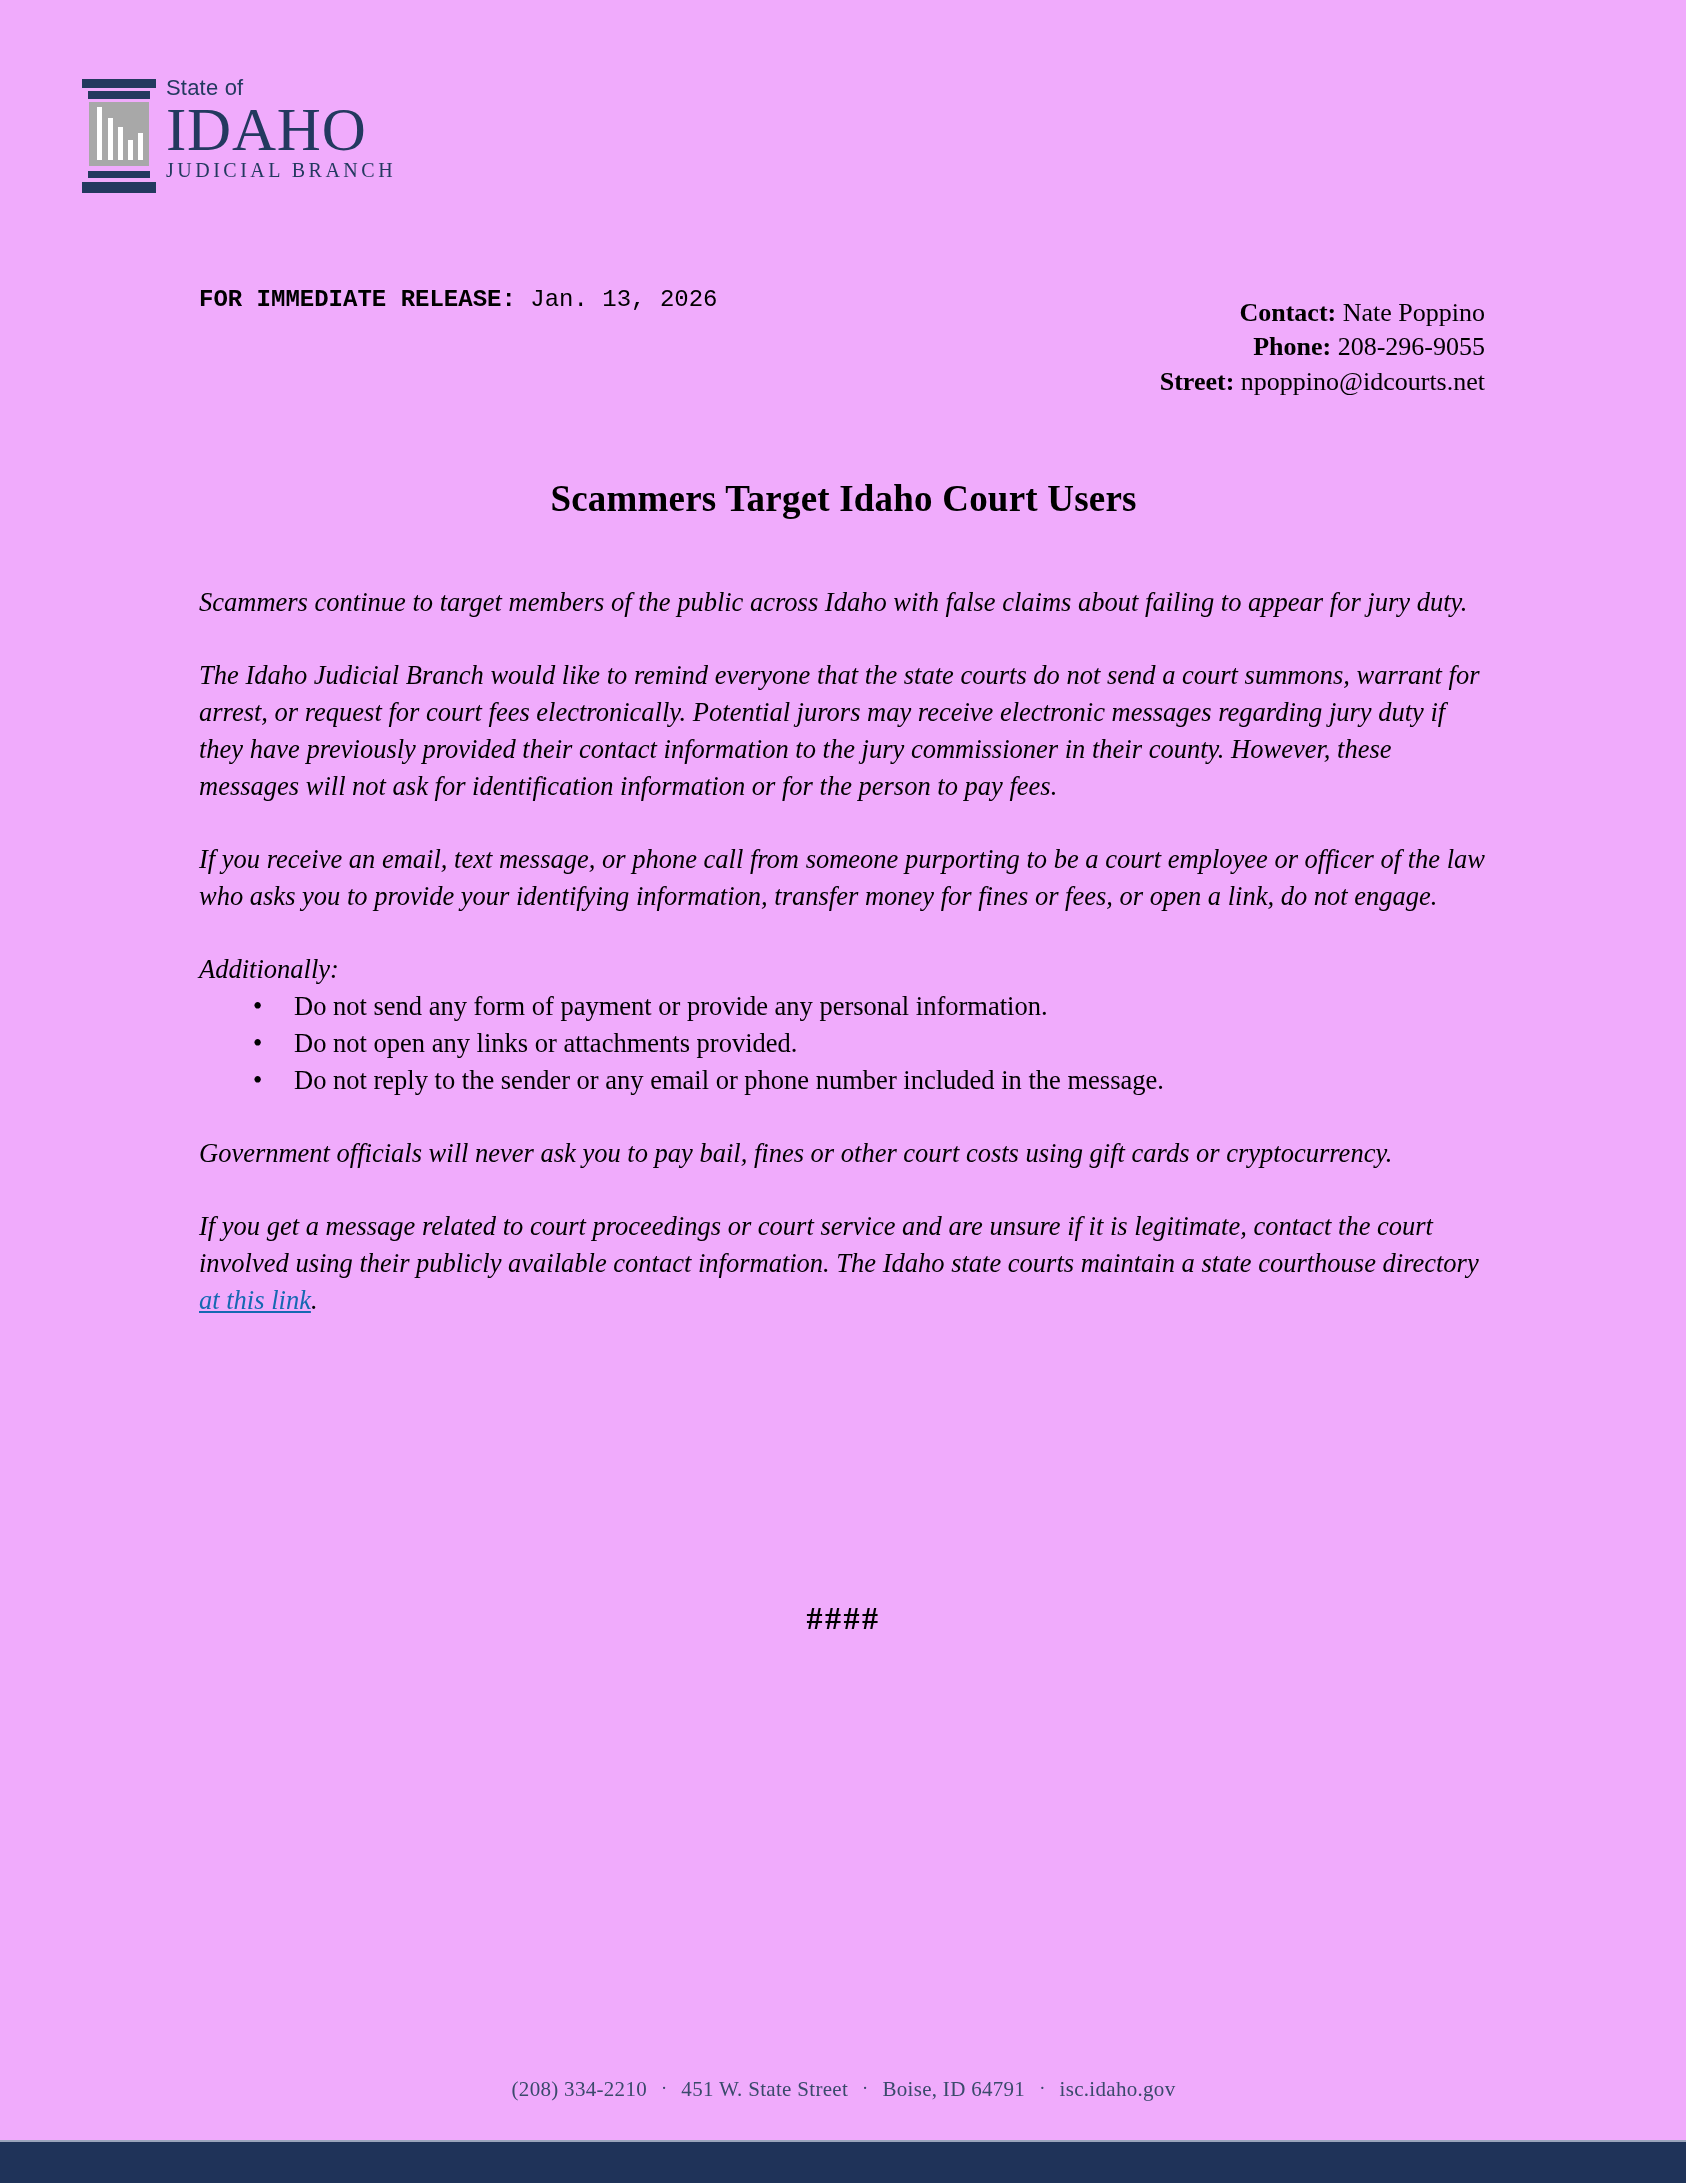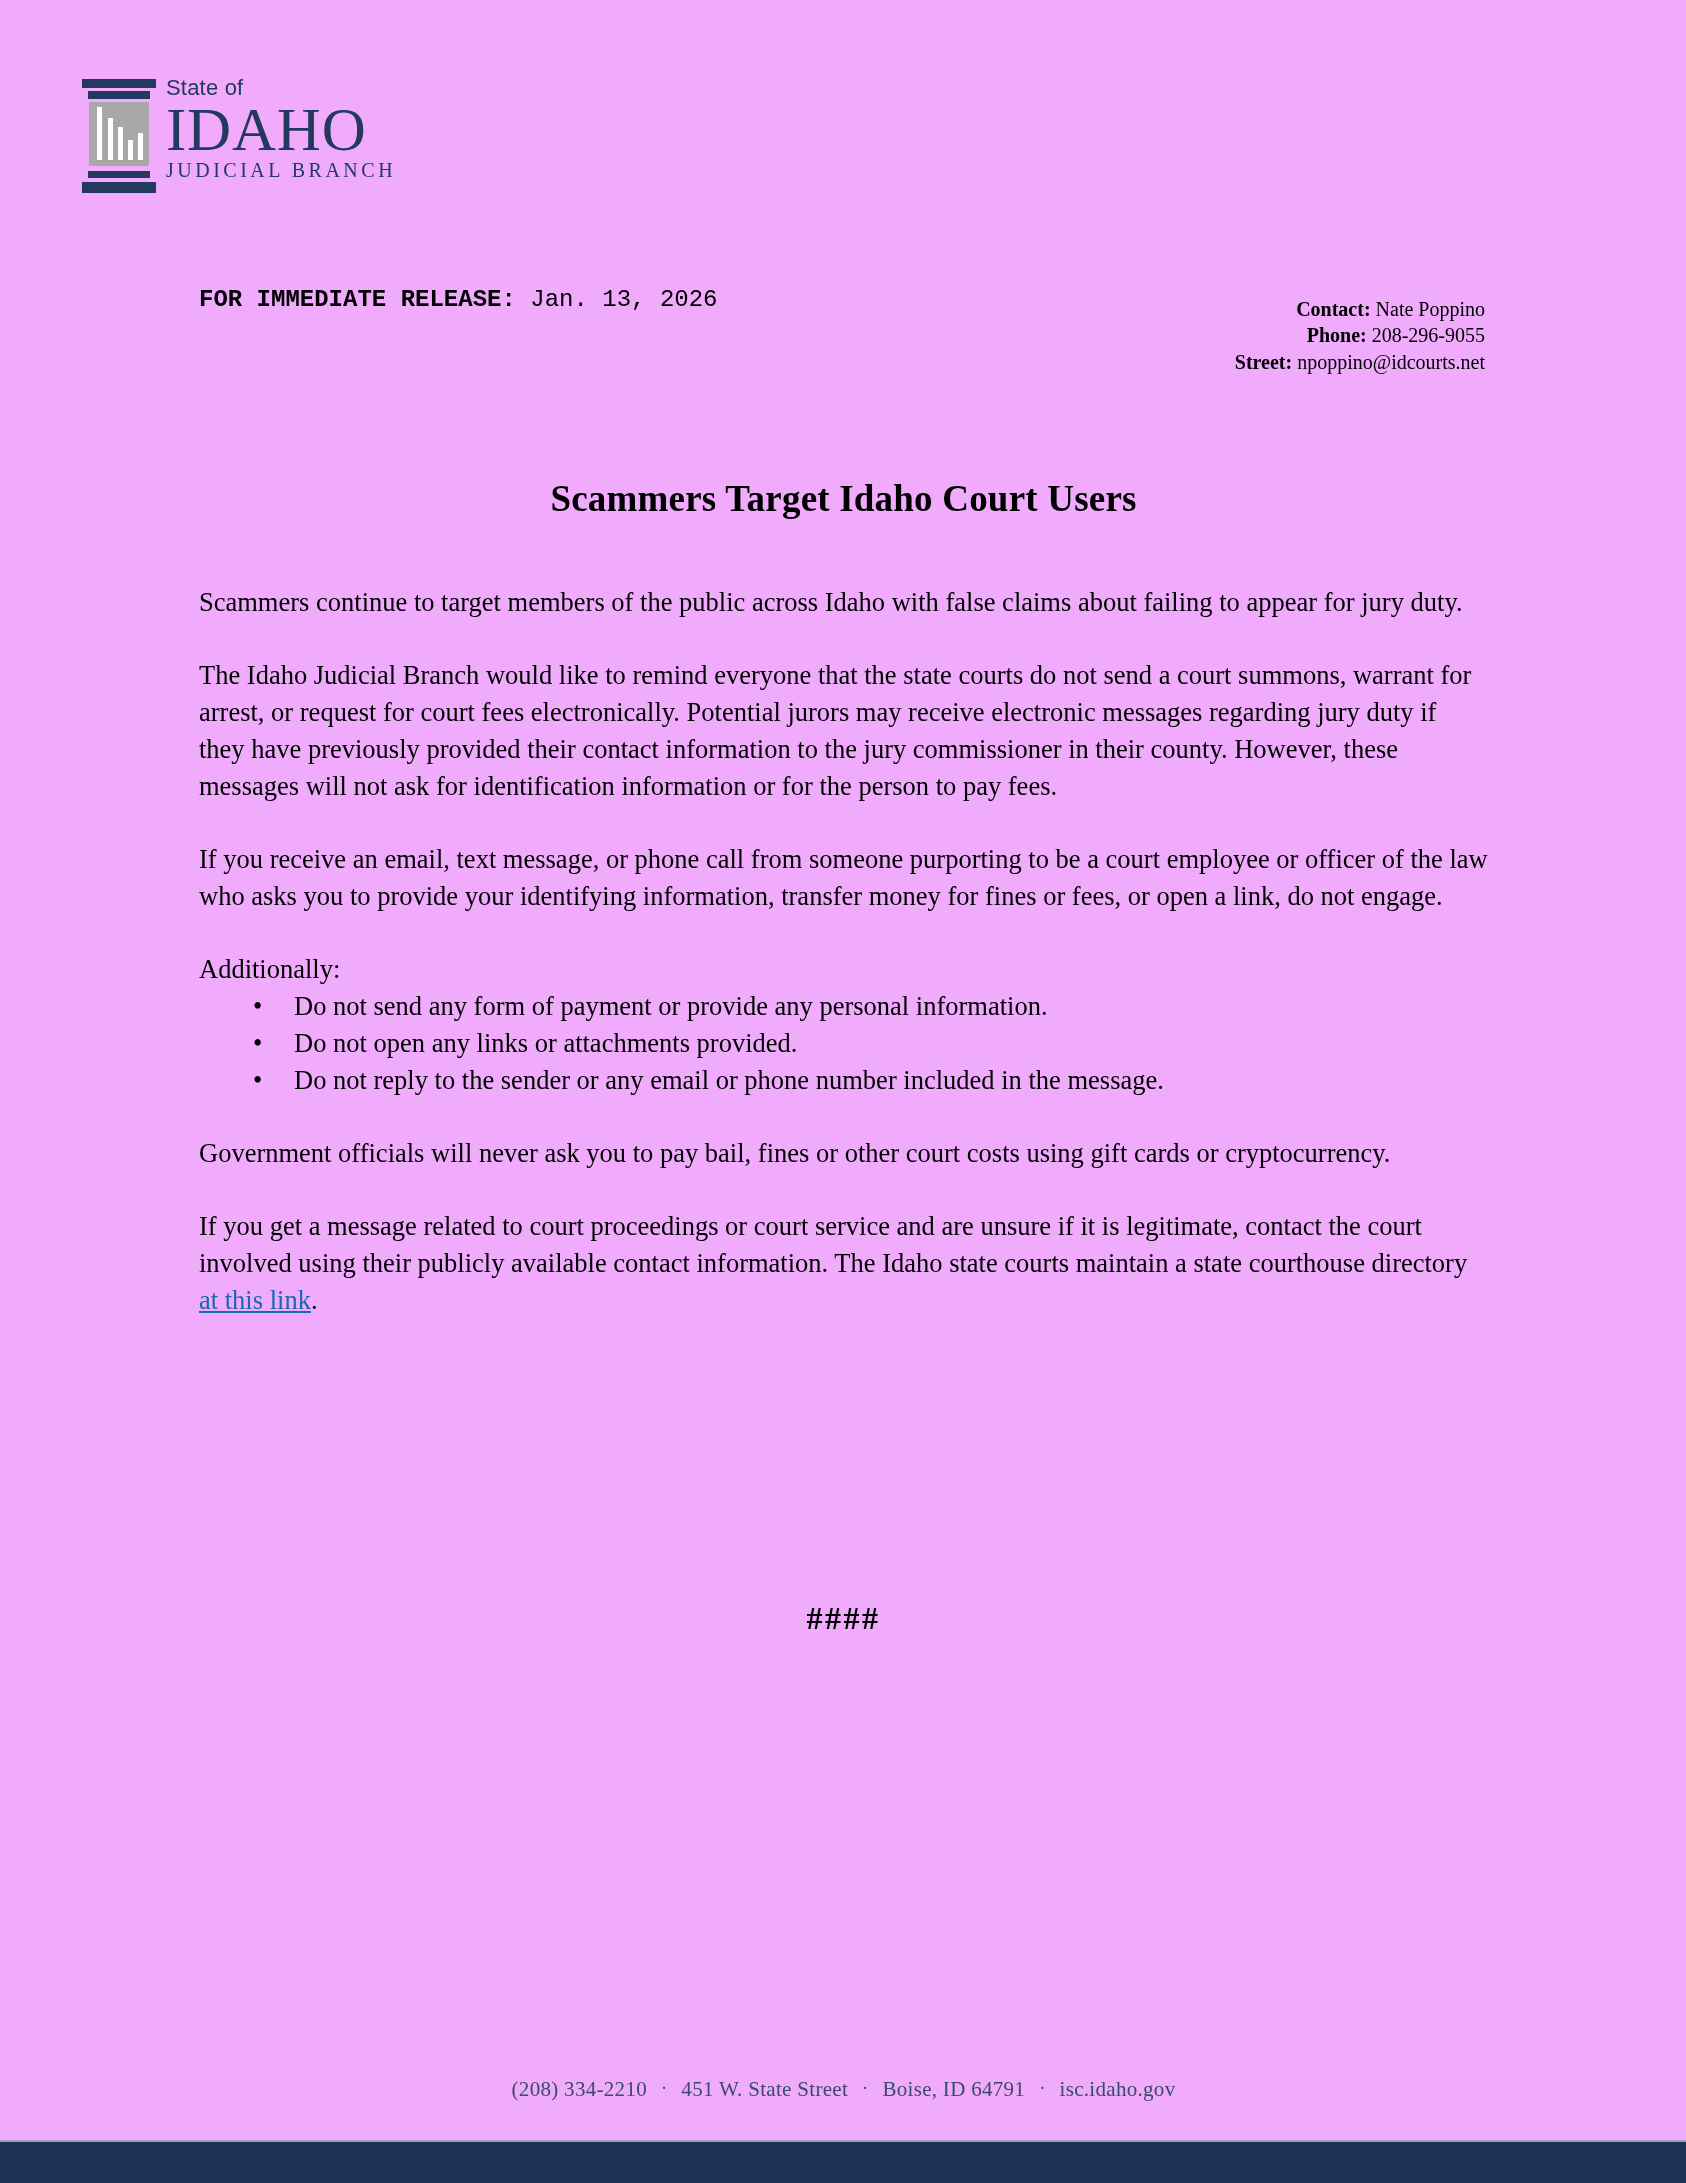--- a/index.html
+++ b/index.html
@@ -123,21 +123,21 @@
     white-space: nowrap;
     font-family: Liberation Mono, monospace;
   }
   .release-line b { font-weight: bold; }
 
   .contact-block {
     position: absolute;
     right: 202px;
     top: 296px;
     text-align: right;
-    font-size: 20px;
+    font-size: 26px;
     line-height: 1.32;
   }
   .contact-block div { white-space: nowrap; }
   .contact-block b { font-weight: bold; }
 
   
   .doc-title {
     position: absolute;
     left: 0;
     right: 0;
@@ -152,20 +152,21 @@
   .body-copy {
     position: absolute;
     left: 199px;
     top: 584px;
     width: 1289px;
     font-size: 26.5px;
     line-height: 37px;
   }
   .body-copy p {
     margin: 0 0 36px 0;
+    font-style: italic;
   }
   .body-copy p.tight { margin-bottom: 0; }
 
   ul.extra-list {
     list-style: none;
     margin: 0 0 36px 0;
     padding: 0;
   }
   ul.extra-list li {
     position: relative;

